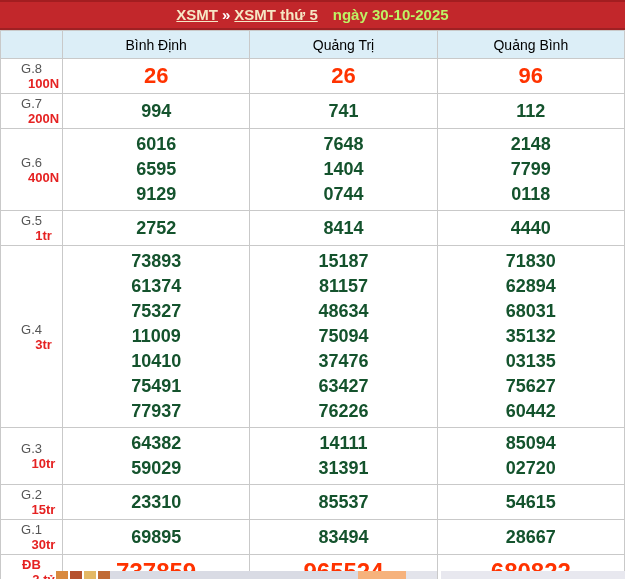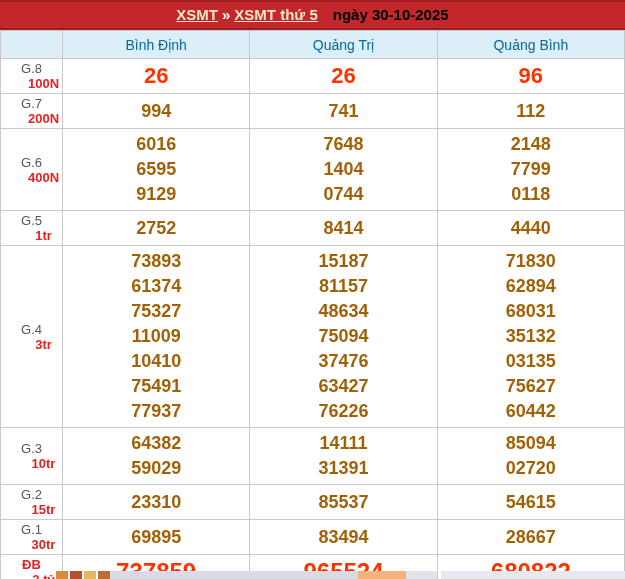--- a/index.html
+++ b/index.html
@@ -10,38 +10,38 @@
   
   .titlebar {
     height:26px; line-height:26px;
     background:#c2272b;
     border-top:2px solid #a21d20; border-bottom:2px solid #9e2023;
     text-align:center; font-size:15px; font-weight:bold; color:#ffffff;
     white-space:nowrap;
   }
   .tlink { color:#f6e7c5; text-decoration:underline; cursor:pointer; }
   .tsep  { color:#ffffff; margin:0 4px; }
-  .tdate { color:#000000; margin-left:15px; }
+  .tdate { color:#bef264; margin-left:15px; }
   
   table.results {
     width:625px; border-collapse:collapse; table-layout:fixed;
     background:#fff;
   }
   table.results td { border:1px solid #c9c9c9; text-align:center; vertical-align:middle; }
   col.c-label { width:62px; }
   tr.head td {
-    background:#dceef7; color:#0369a1; font-size:14px;
+    background:#dceef7; color:#000000; font-size:14px;
     height:25px; font-weight:normal;
   }
   td.label-cell { font-size:13px; padding:2px 0; line-height:15px; }
   .pid  { color:#555555; }
   .pamt { color:#e52222; font-weight:bold;margin-left:24px; }
   tr.row-db .pid, tr.row-db .pamt { color:#e52222; font-weight:bold; }
   td.val-cell { padding:3px 0; }
-  .num { font-weight:bold; color:#a16207; font-size:18px; line-height:25px; }
+  .num { font-weight:bold; color:#14532d; font-size:18px; line-height:25px; }
   tr.row-hl .num { color:#ff3300; font-size:22px; line-height:28px;text-align:center; }
   tr.row-db .num { color:#ff3300; font-size:24px; line-height:28px; }
   
   .peek { position:absolute; bottom:0; left:0; width:625px; height:9px; pointer-events:none; }
   .peek .seg { position:absolute; bottom:0; height:8px; }
   .seg-a { left:110px; width:248px; background:#d9dbe4; }
   .seg-o { left:358px; width:48px;  background:#f6b27c; }
   .seg-b { left:406px; width:31px;  background:#e3e4eb; }
   .seg-c { left:441px; width:184px; background:#e8e8ef; }
   .frag  { position:absolute; bottom:0; height:8px; width:12px; }

